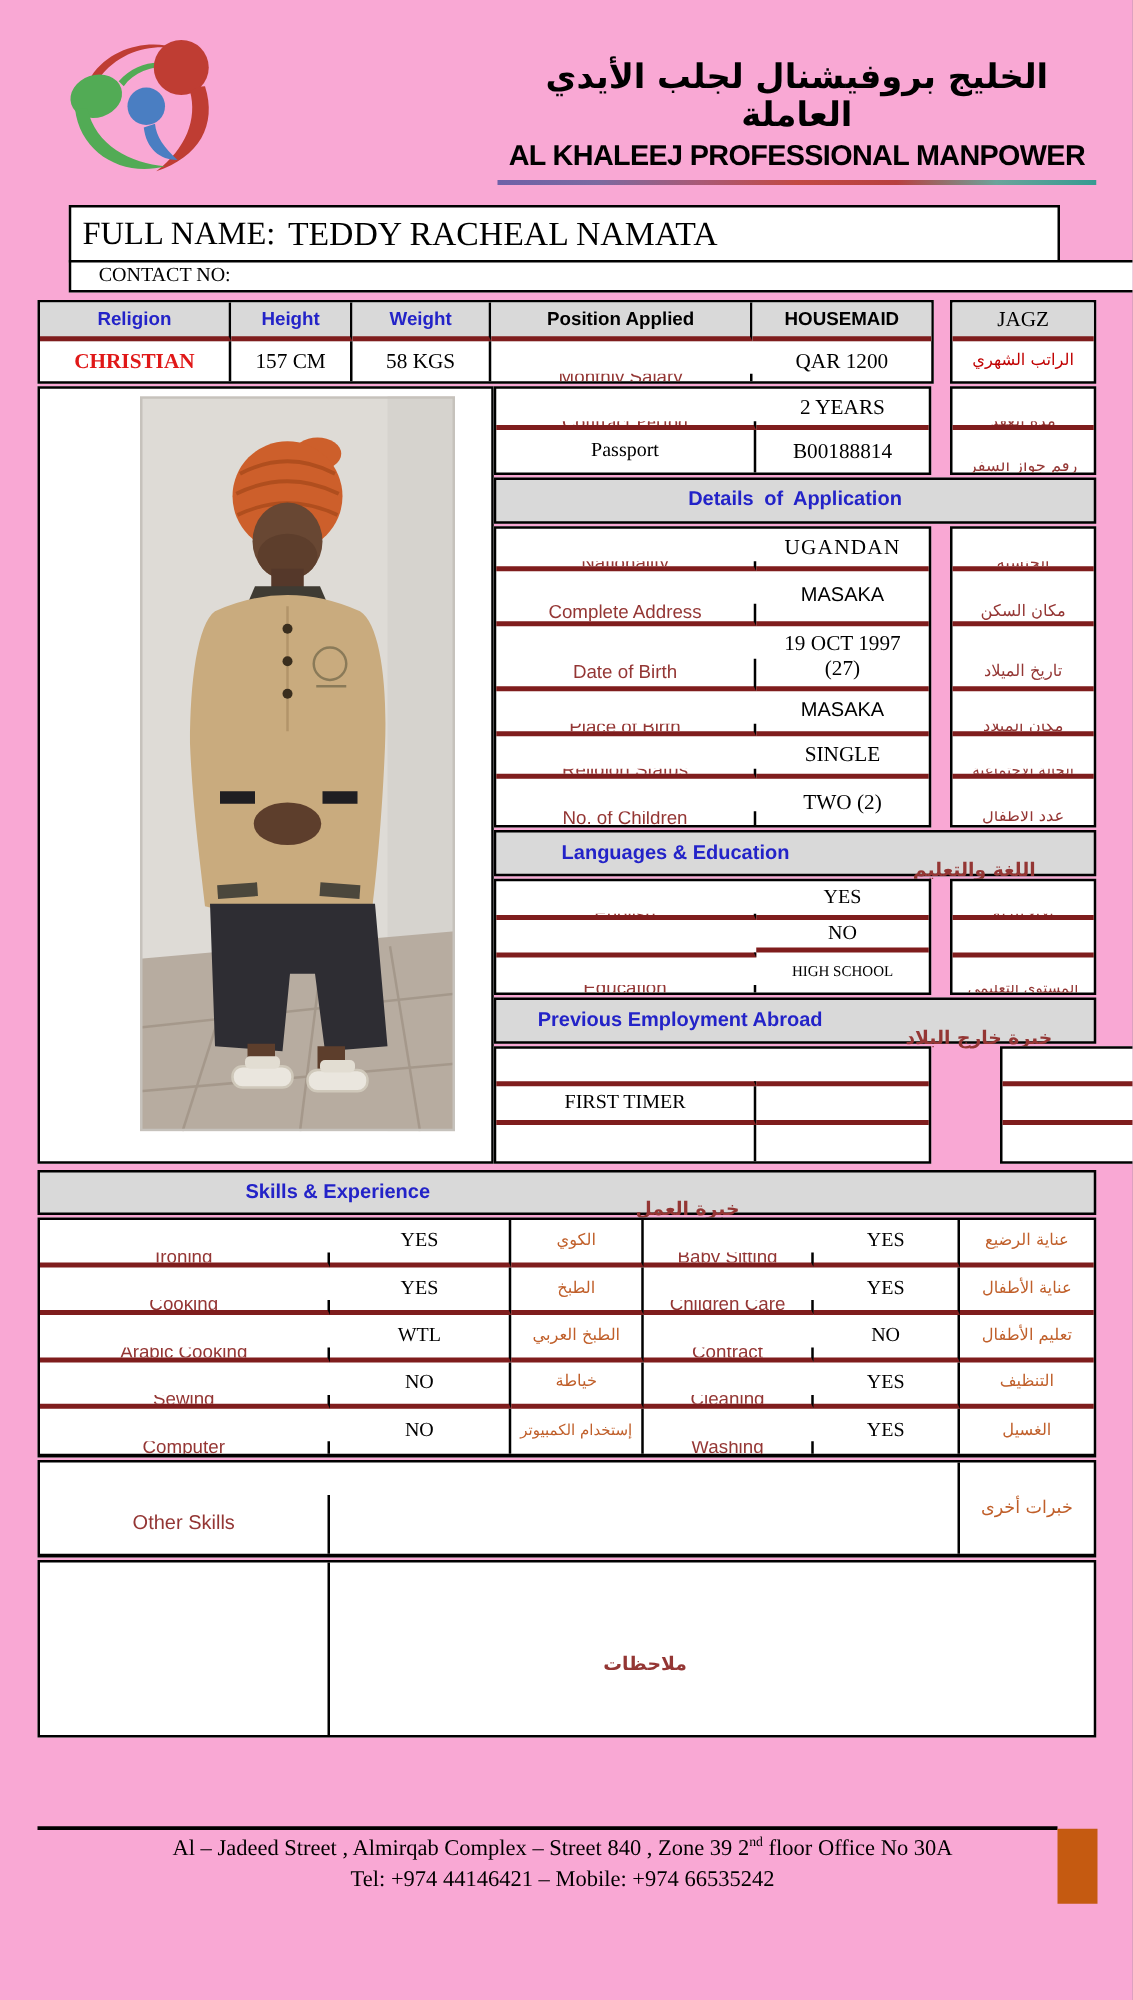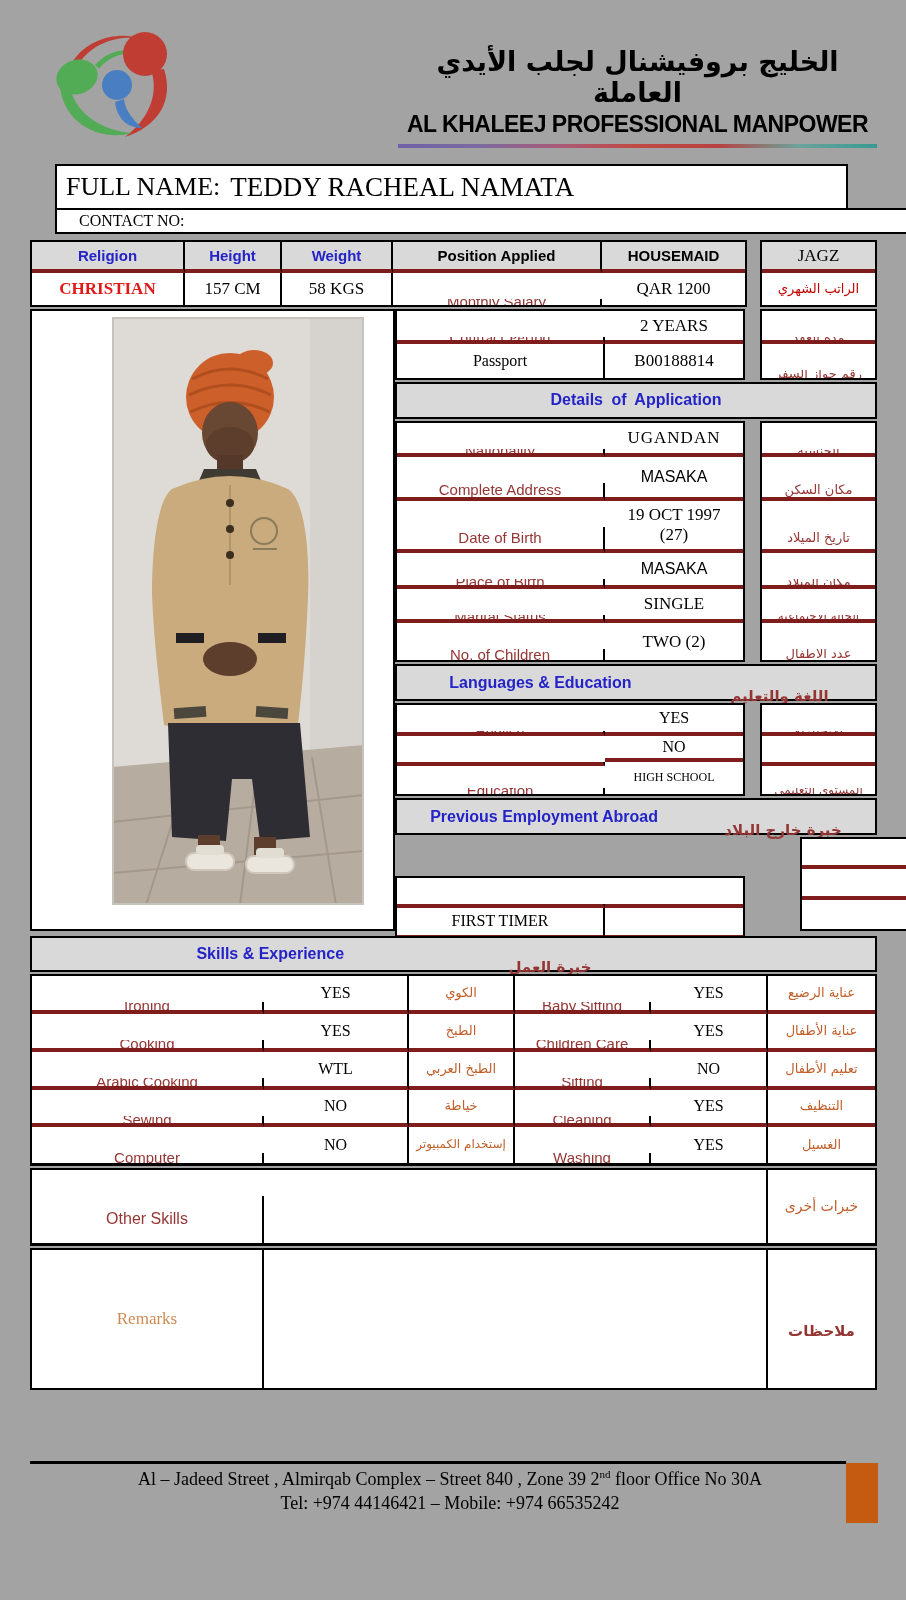--- a/index.html
+++ b/index.html
@@ -2,21 +2,21 @@
 <html style="--section-blue: #2323c8; --label-dark-red: #943634; --value-red: #c00000; --christian-red: #e01818; --skills-orange: #c05f2a; --remarks-orange: #cf8a52; --header-gray: #d9d9d9; --footer-square: #c55a11;"><head>
 <meta charset="utf-8">
 <style>
   :root{
     --section-blue:#2323c8; --label-dark-red:#943634; --value-red:#c00000;
     --christian-red:#e01818; --skills-orange:#c05f2a; --remarks-orange:#cf8a52;
     --header-gray:#d9d9d9; --footer-square:#c55a11;
   }
   *{margin:0;padding:0;box-sizing:border-box;}
   body{background:#888;}
-  .page{position:relative;width:906px;height:1600px;background:#a3a3a3;margin:0 auto;
+  .page{position:relative;width:906px;height:1600px;background:#f9a8d4;margin:0 auto;
         font-family:"Liberation Sans",sans-serif;color:#000;overflow:hidden;}
   .abs{position:absolute;}
   .bordered{border:2px solid #000;background:#fff;}
   .grid{display:grid;}
   .cell{display:flex;align-items:center;justify-content:center;text-align:center;overflow:hidden;line-height:1.15;}
   .br{border-right:2px solid #000;}
   .bb{border-bottom:4px solid #7f1d1d;}
   .gray{background:var(--header-gray);}
   .serif{font-family:"Liberation Serif",serif;}
   .sans{font-family:"Liberation Sans",sans-serif;}
@@ -149,21 +149,21 @@
     <div class="cell bb serif val" style="letter-spacing:1px">UGANDAN</div>
     <div class="cell br bb sans lbl dred">Complete Address</div>
     <div class="cell bb sans" style="font-size:16px">MASAKA</div>
     <div class="cell br bb sans lbl dred">Date of Birth</div>
     <div class="cell bb serif val" style="flex-direction:column">
       <span>19 OCT 1997</span>
       <span>(27)</span>
     </div>
     <div class="cell br bb sans lbl dred">Place of Birth</div>
     <div class="cell bb sans" style="font-size:16px">MASAKA</div>
-    <div class="cell br bb sans lbl dred">Marital Status</div>
+    <div class="cell br bb sans lbl dred">Religion Status</div>
     <div class="cell bb serif val">SINGLE</div>
     <div class="cell br sans lbl dred">No. of Children</div>
     <div class="cell serif val">TWO (2)</div>
   </div>
   <div class="abs bordered grid" style="left:760px;top:421px;width:117px;height:241px;grid-template-rows:34px 44px 52px 36px 34px 1fr">
     <div class="cell bb ar arl dred">الجنسية</div>
     <div class="cell bb ar arl dred">مكان السكن</div>
     <div class="cell bb ar arl dred">تاريخ الميلاد</div>
     <div class="cell bb ar arl dred">مكان الميلاد</div>
     <div class="cell bb ar dred" style="font-size:12px">الحالة الإجتماعية</div>
@@ -185,21 +185,21 @@
   <div class="abs bordered grid" style="left:760px;top:703px;width:117px;height:93px;grid-template-rows:31px 26px 1fr">
     <div class="cell bb ar arl dred">الإنجليزية</div>
     <div class="cell bb ar arl dred">العربية</div>
     <div class="cell ar dred" style="font-size:12px">المستوى التعليمي</div>
   </div>
 
   <div class="abs bordered gray band" style="left:395px;top:798px;width:482px;height:37px">
     <span class="blue sans en" style="flex:1.6;text-align:center">Previous Employment Abroad</span>
     <span class="ar dred arx" style="flex:1;text-align:center">خبرة خارج البلاد</span>
   </div>
-  <div class="abs bordered grid" style="left:395px;top:876px;width:350px;height:94px;grid-template-columns:208px 1fr;grid-template-rows:30px 31px 1fr">
+  <div class="abs bordered grid" style="left:395px;top:837px;width:350px;height:94px;grid-template-columns:208px 1fr;grid-template-rows:30px 31px 1fr">
     <div class="cell br bb sans dred" style="font-size:14px;font-weight:bold">Period</div>
     <div class="cell bb sans dred" style="font-size:14px;font-weight:bold">Position</div>
     <div class="cell br bb serif" style="font-size:16px">FIRST TIMER</div>
     <div class="cell bb"></div>
     <div class="cell br"></div>
     <div class="cell"></div>
   </div>
   <div class="abs bordered grid" style="left:800px;top:837px;width:117px;height:94px;grid-template-rows:30px 31px 1fr">
     <div class="cell bb sans dred" style="font-size:13px;font-weight:bold">City , Country</div>
     <div class="cell bb"></div>
@@ -221,21 +221,21 @@
     <div class="cell br bb sans lbl dred">Cooking</div>
     <div class="cell br bb serif" style="font-size:16px">YES</div>
     <div class="cell br bb ar orange" style="font-size:13px">الطبخ</div>
     <div class="cell br bb sans lbl dred">Children Care</div>
     <div class="cell br bb serif" style="font-size:16px">YES</div>
     <div class="cell bb ar orange" style="font-size:13px">عناية الأطفال</div>
 
     <div class="cell br bb sans lbl dred">Arabic Cooking</div>
     <div class="cell br bb serif" style="font-size:16px">WTL</div>
     <div class="cell br bb ar orange" style="font-size:13px">الطبخ العربي</div>
-    <div class="cell br bb sans lbl dred">Sitting</div>
+    <div class="cell br bb sans lbl dred">Contract</div>
     <div class="cell br bb serif" style="font-size:16px">NO</div>
     <div class="cell bb ar orange" style="font-size:13px">تعليم الأطفال</div>
 
     <div class="cell br bb sans lbl dred">Sewing</div>
     <div class="cell br bb serif" style="font-size:16px">NO</div>
     <div class="cell br bb ar orange" style="font-size:13px">خياطة</div>
     <div class="cell br bb sans lbl dred">Cleaning</div>
     <div class="cell br bb serif" style="font-size:16px">YES</div>
     <div class="cell bb ar orange" style="font-size:13px">التنظيف</div>
 
@@ -247,21 +247,20 @@
     <div class="cell ar orange" style="font-size:13px">الغسيل</div>
   </div>
 
   <div class="abs bordered grid" style="left:30px;top:1168px;width:847px;height:78px;border-bottom-width:3px;grid-template-columns:232px 504px 1fr">
     <div class="cell br sans dred" style="font-size:16px">Other Skills</div>
     <div class="cell br"></div>
     <div class="cell ar orange" style="font-size:14px">خبرات أخرى</div>
   </div>
 
   <div class="abs bordered grid" style="left:30px;top:1248px;width:847px;height:142px;grid-template-columns:232px 504px 1fr">
-    <div class="cell br serif" style="font-size:17px;color:var(--remarks-orange)">Remarks</div>
     <div class="cell br"></div>
     <div class="cell ar dred" style="font-size:15px;font-weight:bold">ملاحظات</div>
   </div>
 
   <div class="abs" style="left:30px;top:1461px;width:816px;height:3px;background:#000"></div>
   <div class="abs" style="left:846px;top:1463px;width:32px;height:60px;background:var(--footer-square)"></div>
   <div class="abs serif" style="left:55px;top:1468px;width:790px;text-align:center;font-size:18px">
     <span>Al – Jadeed Street , Almirqab Complex – Street 840 , Zone 39 2</span><sup style="font-size:11px">nd</sup><span> floor Office No 30A</span>
   </div>
   <div class="abs serif" style="left:55px;top:1493px;width:790px;text-align:center;font-size:18px">Tel: +974 44146421 – Mobile: +974 66535242</div>

